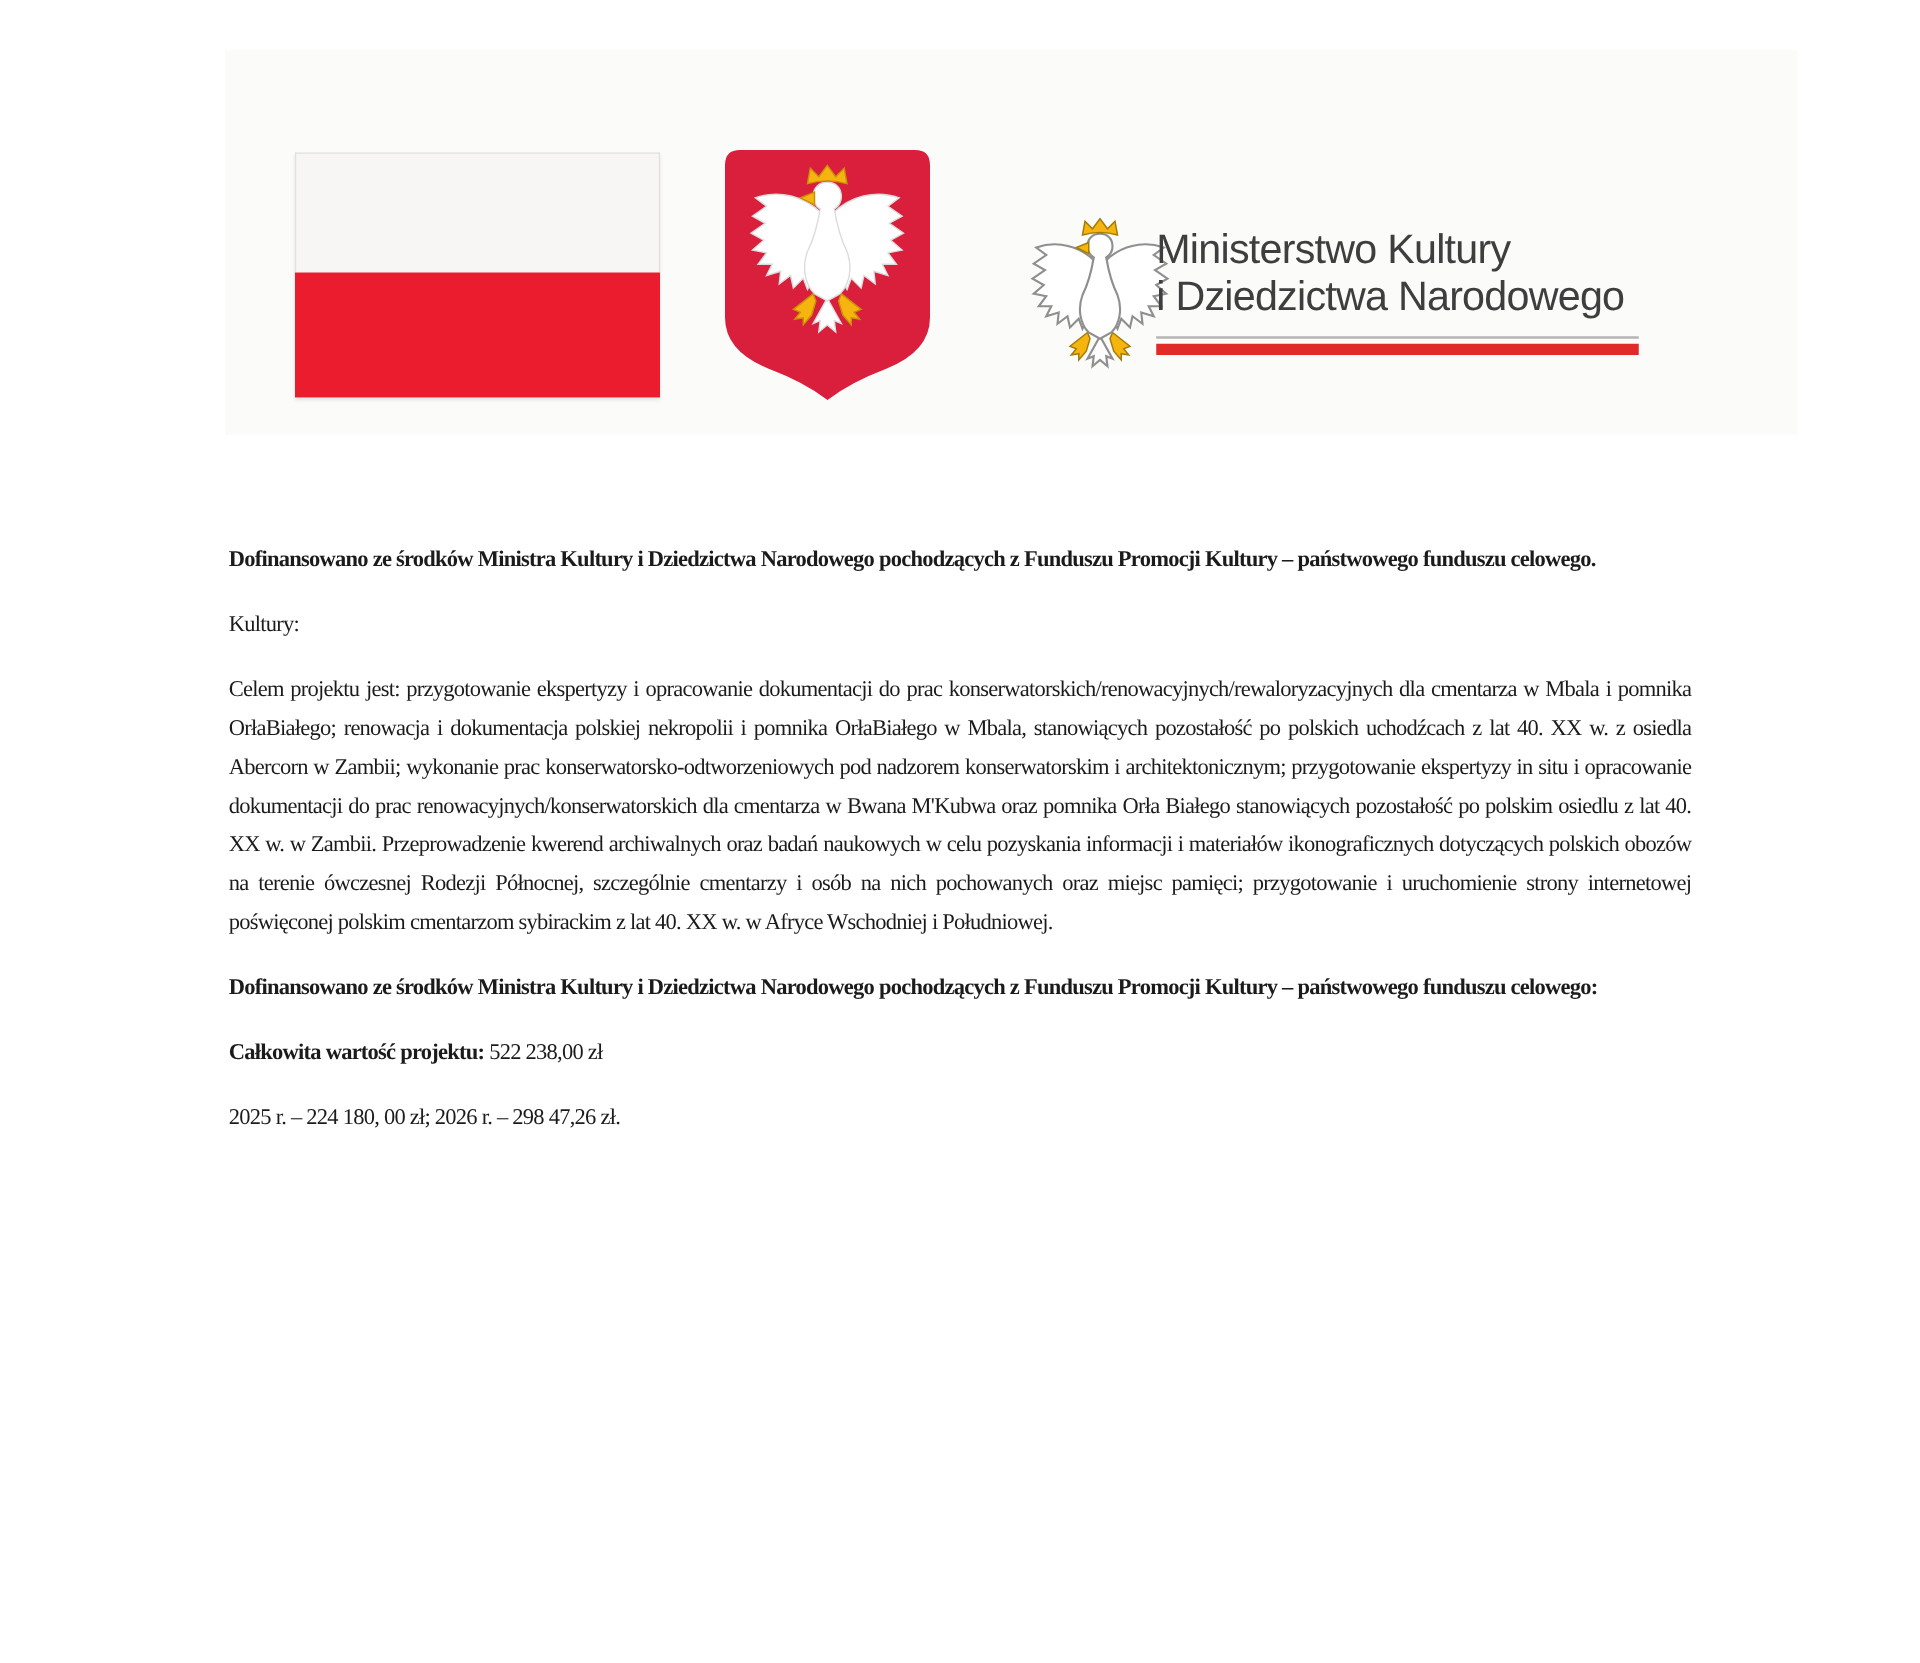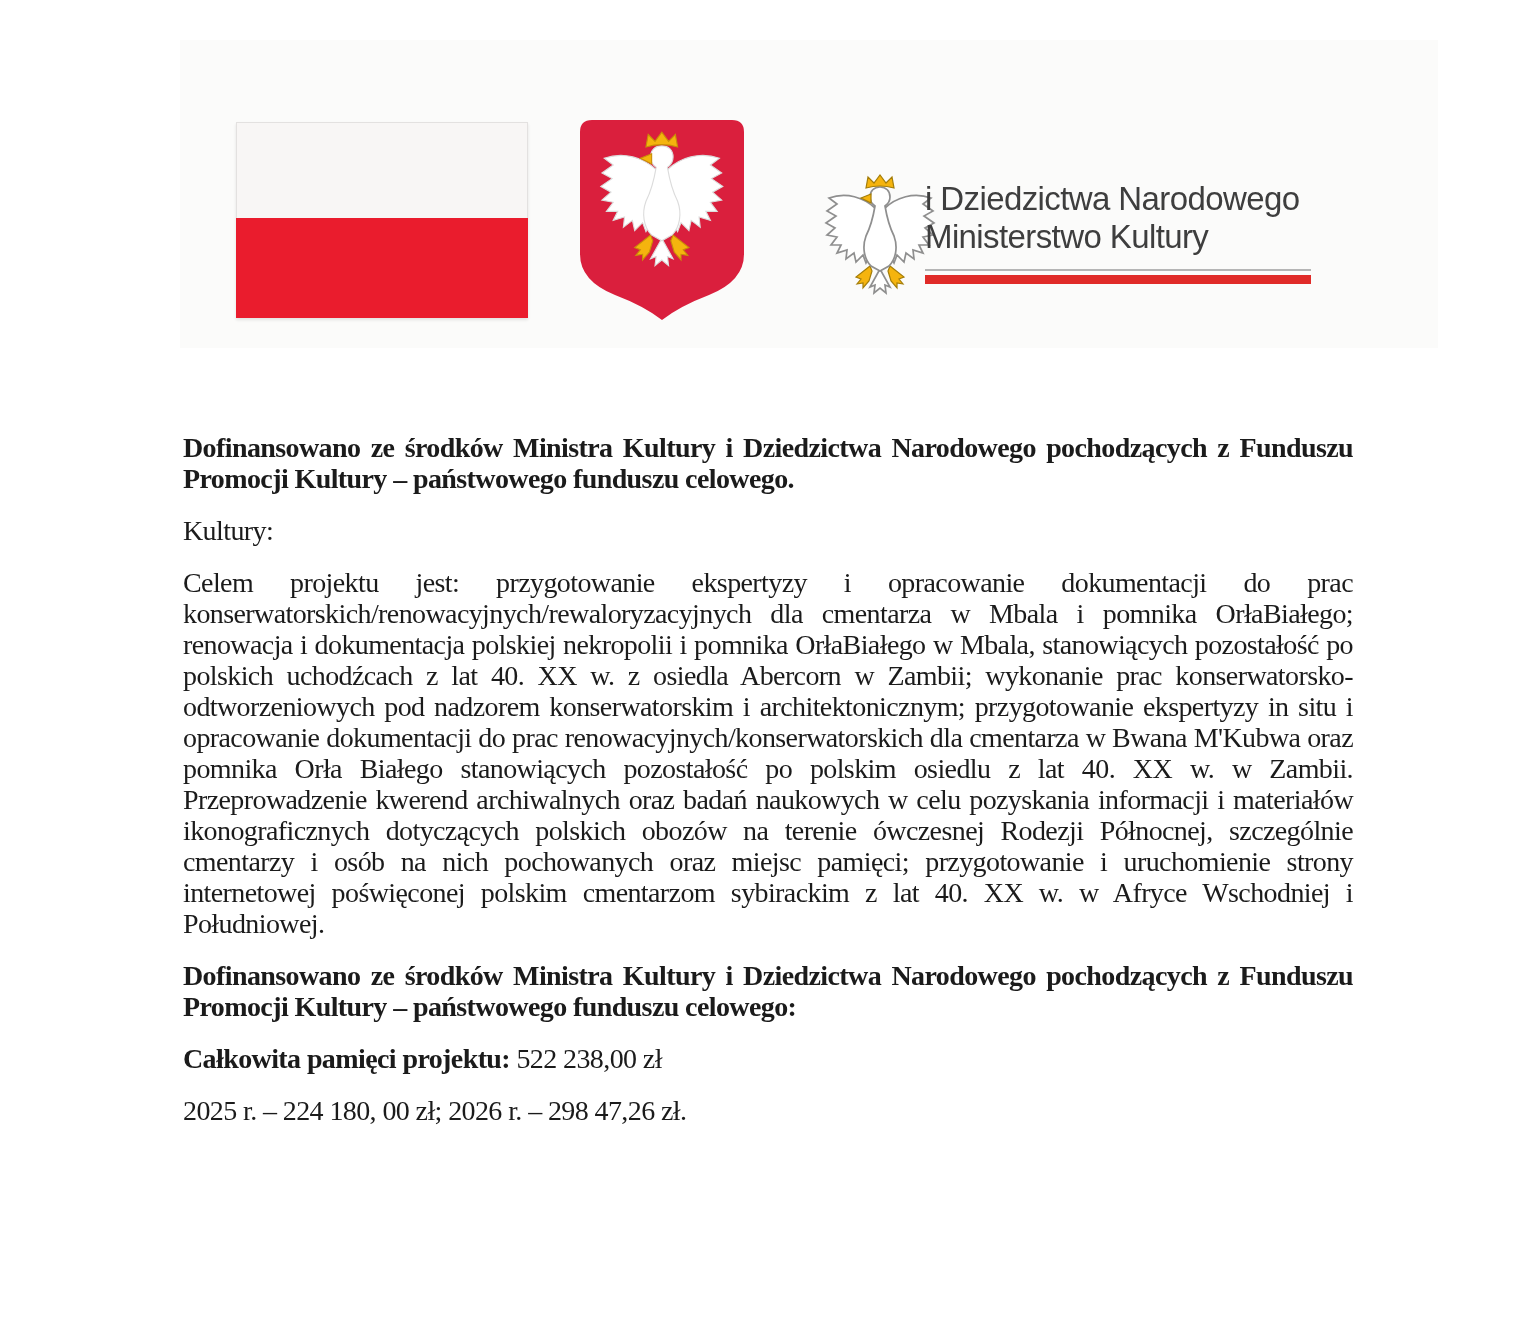--- a/index.html
+++ b/index.html
@@ -65,21 +65,21 @@
   
   .coa-eagle .e-body{fill:#ffffff;stroke:#dcdcdc;stroke-width:1;}
   .coa-eagle .e-gold{fill:var(--gold);stroke:var(--gold-dark);stroke-width:1;}
   .min-style .e-body{fill:#ffffff;stroke:#8f8f8f;stroke-width:1.7;}
   .min-style .e-gold{fill:var(--gold);stroke:#a47d08;stroke-width:1.2;}
 
   
   main{padding:0 183px;}
   main p{
     margin:21px 0;
-    font-size:28px;line-height:31px;letter-spacing:-0.6px;
+    font-size:18px;line-height:31px;letter-spacing:-0.6px;
     text-align:justify;
   }
   p.first{margin-top:84px;}
   .bold{font-weight:bold;}
   main b{font-weight:bold;}
 </style>
 </head>
 <body>
 
 <header class="banner">
@@ -119,40 +119,40 @@
         <path class="e-body" d="M56 36 C44 24 26 19 9 25 L17 31 L7 38 L16 43 L6 50 L15 55 L7 62 L17 64 L11 72 L21 72 L17 80 L27 77 L26 86 L34 80 L36 89 L43 82 L46 90 L51 81 C54 70 55 52 56 36 Z"></path>
       </g>
       <path class="e-body" d="M60 96 L50 114 L55 112 L54 120 L60 115 L66 120 L65 112 L70 114 Z"></path>
       <path class="e-gold" d="M50 93 L36 104 L41 106 L37 111 L43 110 L43 115 L49 108 L52 98 Z"></path>
       <path class="e-gold" d="M70 93 L84 104 L79 106 L83 111 L77 110 L77 115 L71 108 L68 98 Z"></path>
       <path class="e-body" d="M60 14 C54 14 50 18 50 24 C50 28 52 31 55 33 C53 45 50 55 46 63 C42 74 44 86 51 93 L60 98 L69 93 C76 86 78 74 74 63 C70 55 67 45 65 33 C68 31 70 28 70 24 C70 18 66 14 60 14 Z"></path>
       <path class="e-gold" d="M51 21 L41 25 L51 30 Z"></path>
       <path class="e-gold" d="M46 15 L48 4 L54 10 L60 2 L66 10 L72 4 L74 15 Q60 11 46 15 Z"></path>
     </svg>
     <div class="min-textblock">
+      <div>Ministerstwo Kultury</div>
       <div>i Dziedzictwa Narodowego</div>
-      <div>Ministerstwo Kultury</div>
     </div>
     <div class="min-line-gray"></div>
     <div class="min-line-red"></div>
   </div>
 </header>
 
 <main>
 
   <p class="first bold">Dofinansowano ze środków Ministra Kultury i Dziedzictwa Narodowego pochodzących z Funduszu Promocji Kultury – państwowego funduszu celowego.</p>
 
   <p>Kultury:</p>
 
 
   <p>Celem projektu jest: przygotowanie ekspertyzy i opracowanie dokumentacji do prac konserwatorskich/renowacyjnych/rewaloryzacyjnych dla cmentarza w Mbala i pomnika OrłaBiałego; renowacja i dokumentacja polskiej nekropolii i pomnika OrłaBiałego w Mbala, stanowiących pozostałość po polskich uchodźcach z lat 40. XX w. z osiedla Abercorn w Zambii; wykonanie prac konserwatorsko-odtworzeniowych pod nadzorem konserwatorskim i architektonicznym; przygotowanie ekspertyzy in situ i opracowanie dokumentacji do prac renowacyjnych/konserwatorskich dla cmentarza w Bwana M'Kubwa oraz pomnika Orła Białego stanowiących pozostałość po polskim osiedlu z lat 40. XX w. w Zambii. Przeprowadzenie kwerend archiwalnych oraz badań naukowych w celu pozyskania informacji i materiałów ikonograficznych dotyczących polskich obozów na terenie ówczesnej Rodezji Północnej, szczególnie cmentarzy i osób na nich pochowanych oraz miejsc pamięci; przygotowanie i uruchomienie strony internetowej poświęconej polskim cmentarzom sybirackim z lat 40. XX w. w Afryce Wschodniej i Południowej.</p>
 
   <p class="bold">Dofinansowano ze środków Ministra Kultury i Dziedzictwa Narodowego pochodzących z Funduszu Promocji Kultury – państwowego funduszu celowego:</p>
 
   <p>
-    <b>Całkowita pamięci projektu:</b>
+    <b>Całkowita wartość projektu:</b>
     <span>522 238,00 zł</span>
   </p>
 
   <p>2025 r. – 224 180, 00 zł; 2026 r. – 298 47,26 zł.</p>
 
 
 </main>
 
 </body></html>

